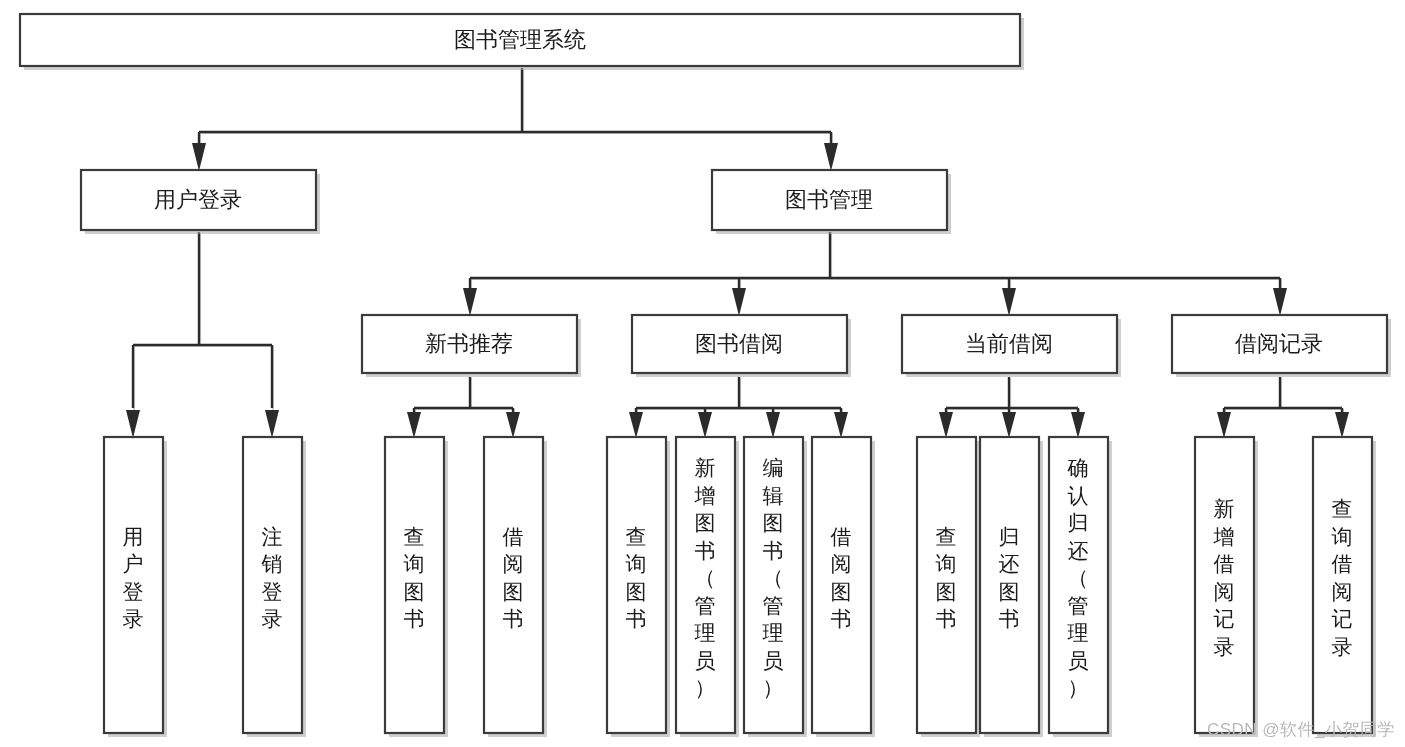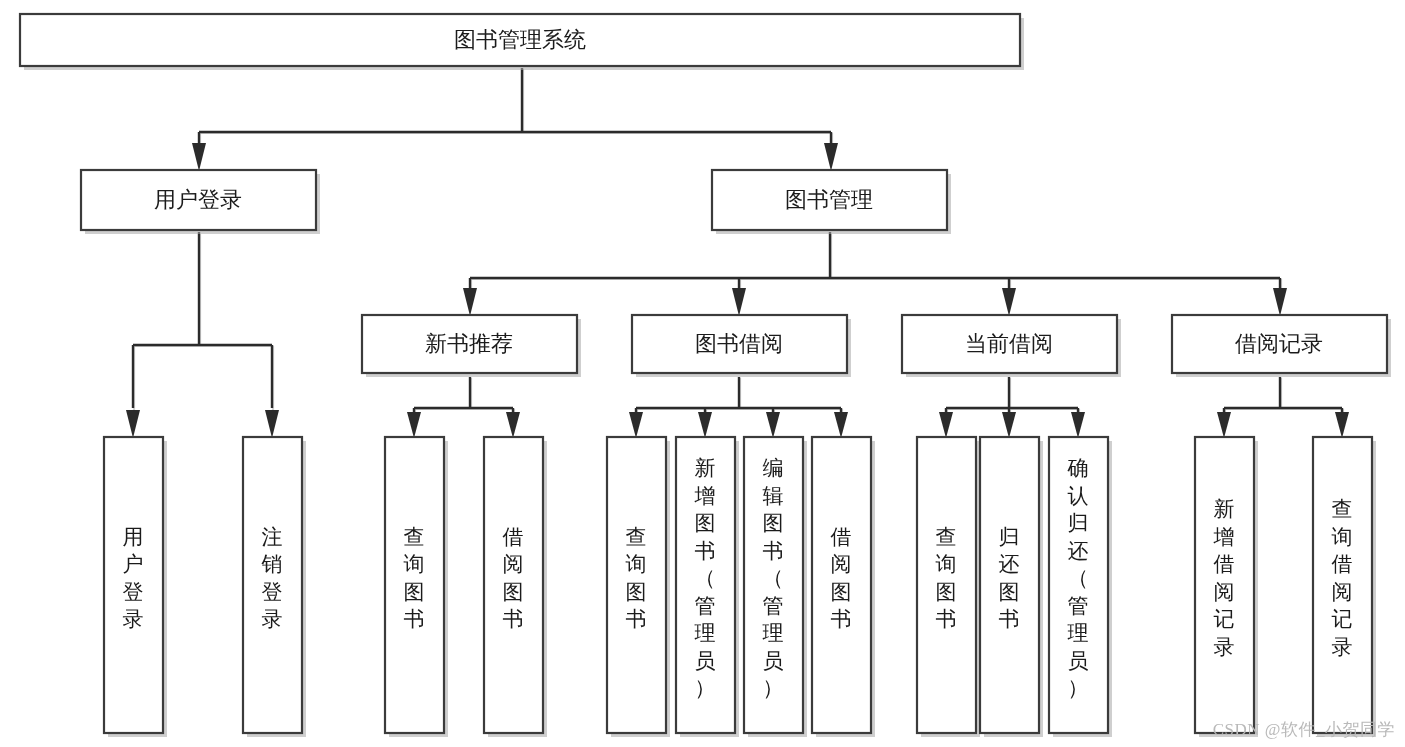--- a/index.html
+++ b/index.html
@@ -61,21 +61,21 @@
   .node-label-vertical {
     font-family: "DejaVu Sans", "Liberation Sans", sans-serif;
     font-size: 21px;
     fill: #1b1b1b;
     text-anchor: middle;
   }
   .watermark {
     position: absolute;
     right: 10px;
     bottom: 6px;
-    font-family: Liberation Serif, serif;
+    font-family: Liberation Sans, sans-serif;
     font-size: 17px;
     color: #b9b9b9;
     letter-spacing: 0.5px;
     white-space: nowrap;
     user-select: none;
   }
 </style>
 </head>
 <body>
 

